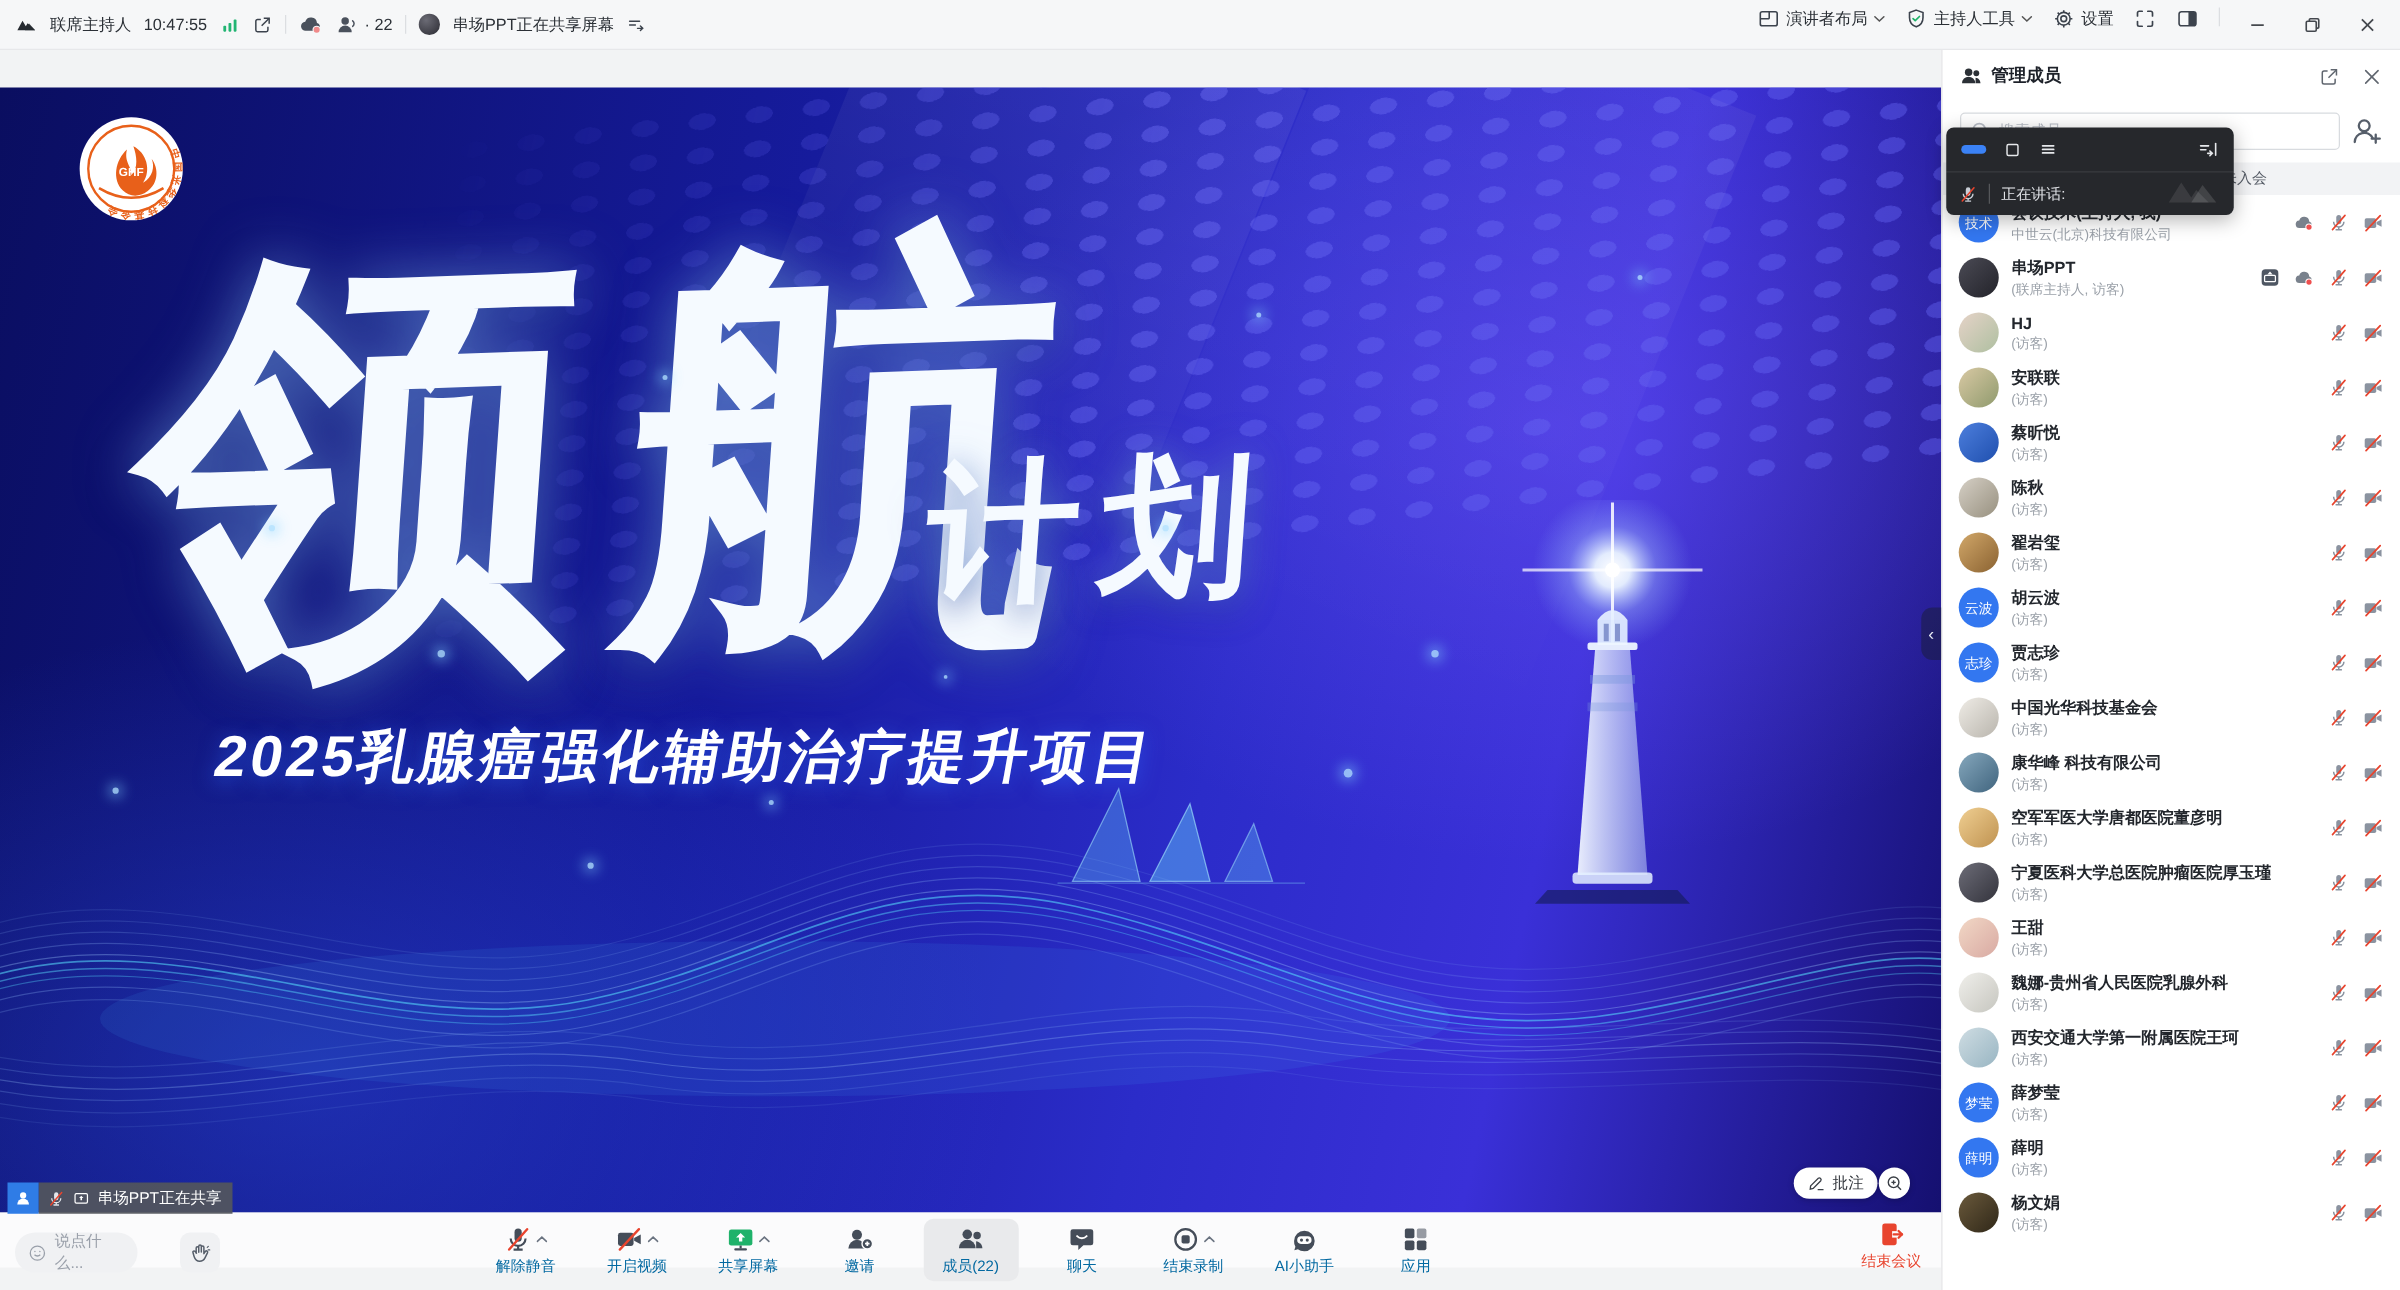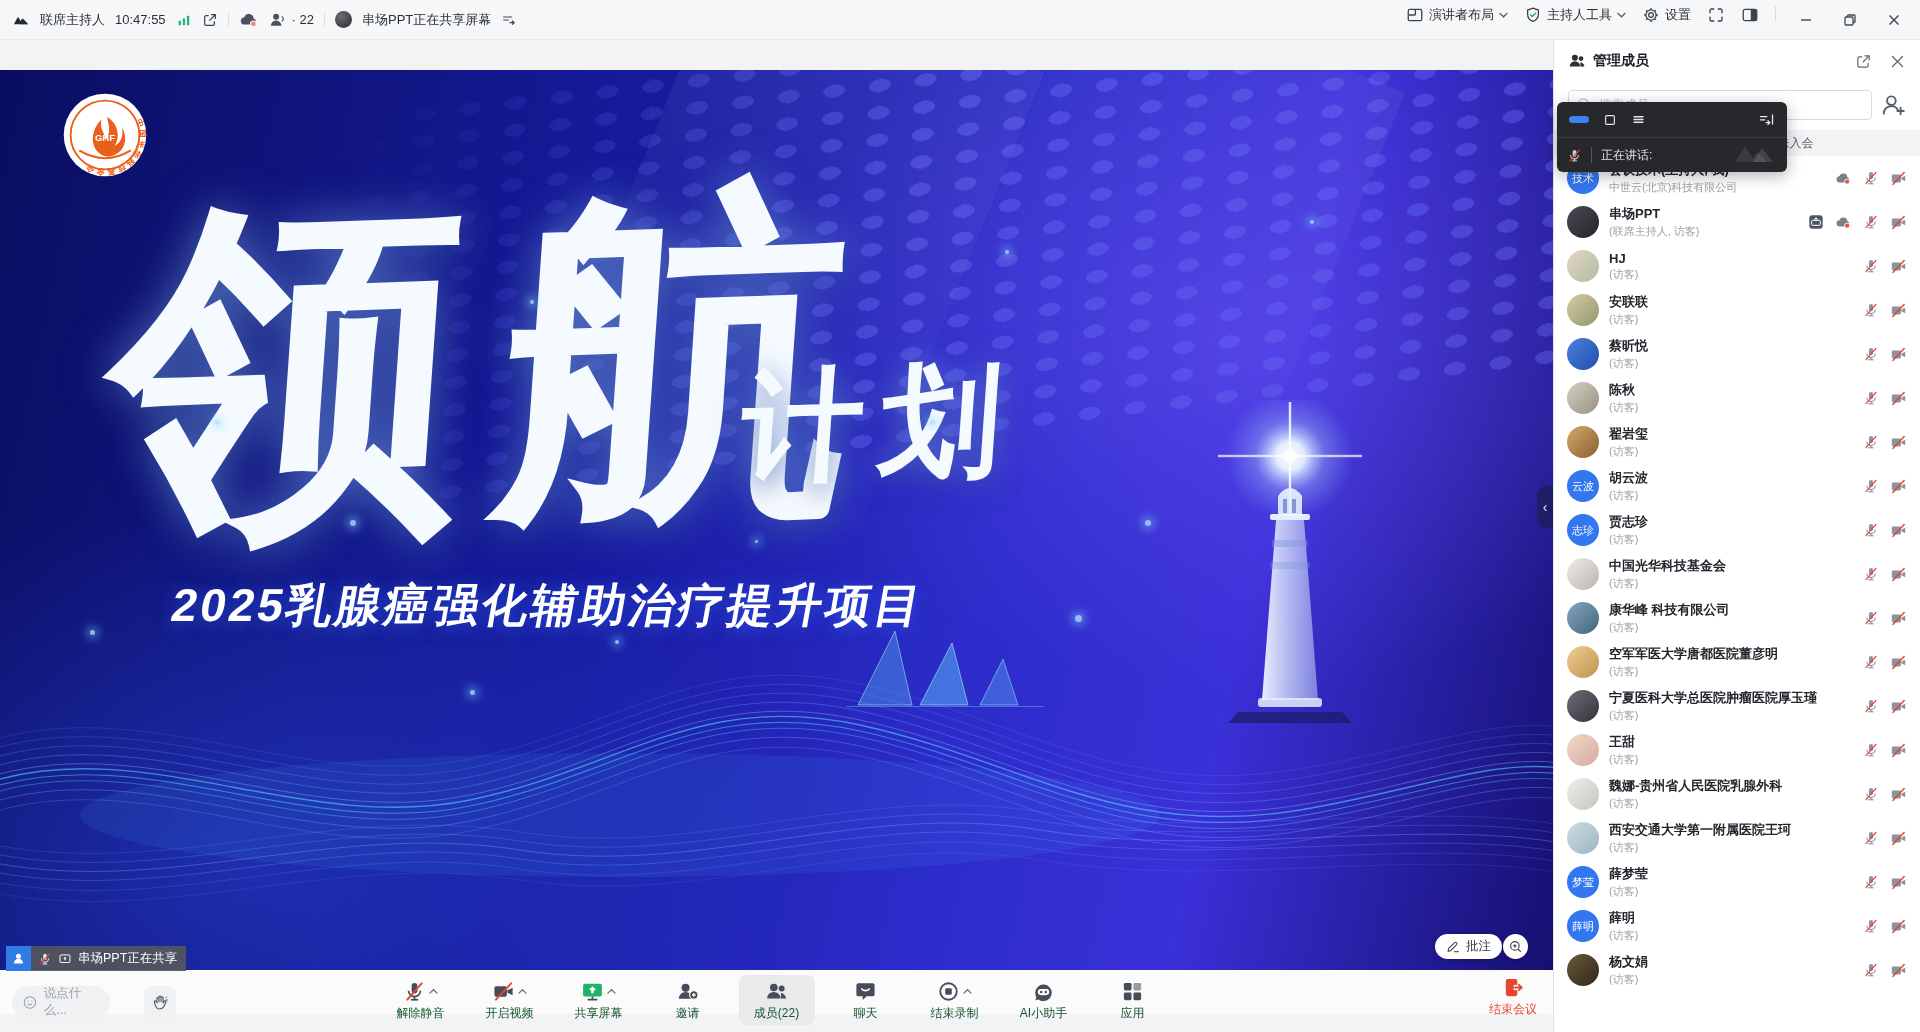--- a/index.html
+++ b/index.html
@@ -51,21 +51,21 @@
 
   
   #toolbar{position:absolute;left:0;top:970px;width:1553px;height:44px;background:#fbfbfc;}
   #chat-pill{position:absolute;left:12px;top:16px;width:98px;height:32px;border-radius:16px;background:#f0f1f3;display:flex;align-items:center;gap:6px;padding:0 10px;box-sizing:border-box;color:#9aa0aa;font-size:12.5px;}
   #hand-btn{position:absolute;left:144px;top:16px;width:32px;height:32px;border-radius:8px;background:#f0f1f3;display:flex;align-items:center;justify-content:center;}
   #tb-center{position:absolute;left:50%;top:5px;transform:translateX(-50%);display:flex;align-items:flex-start;gap:13px;}
   .tb-btn{min-width:60px;padding:4px 8px 3px;border-radius:8px;display:flex;flex-direction:column;align-items:center;cursor:default;}
   .tb-btn.active{background:#e9eaec;}
   .tb-ico-row{display:flex;align-items:center;gap:3px;height:24px;}
   .tb-ico{width:23px;height:23px;}
-  .tb-label{margin-top:2px;font-size:12px;color:#14532d;white-space:nowrap;}
+  .tb-label{margin-top:2px;font-size:12px;color:#0369a1;white-space:nowrap;}
   #end-meeting{position:absolute;right:16px;top:6px;display:flex;flex-direction:column;align-items:center;}
   #end-meeting .tb-label{color:#e8442e;}
 
   
   #panel{position:absolute;left:1553px;top:40px;width:367px;height:992px;background:#fff;border-left:1px solid #e3e4e6;box-sizing:border-box;display:flex;flex-direction:column;}
   .p-header{height:42px;display:flex;align-items:center;gap:7px;padding:0 14px;flex:none;}
   .p-title{font-size:14px;font-weight:700;color:#1d2129;flex:1;}
   .p-hbtn{width:17px;height:17px;margin-left:10px;}
   .p-search{display:flex;align-items:center;gap:8px;padding:8px 14px 10px;flex:none;}
   .search-wrap{position:relative;flex:1;}

